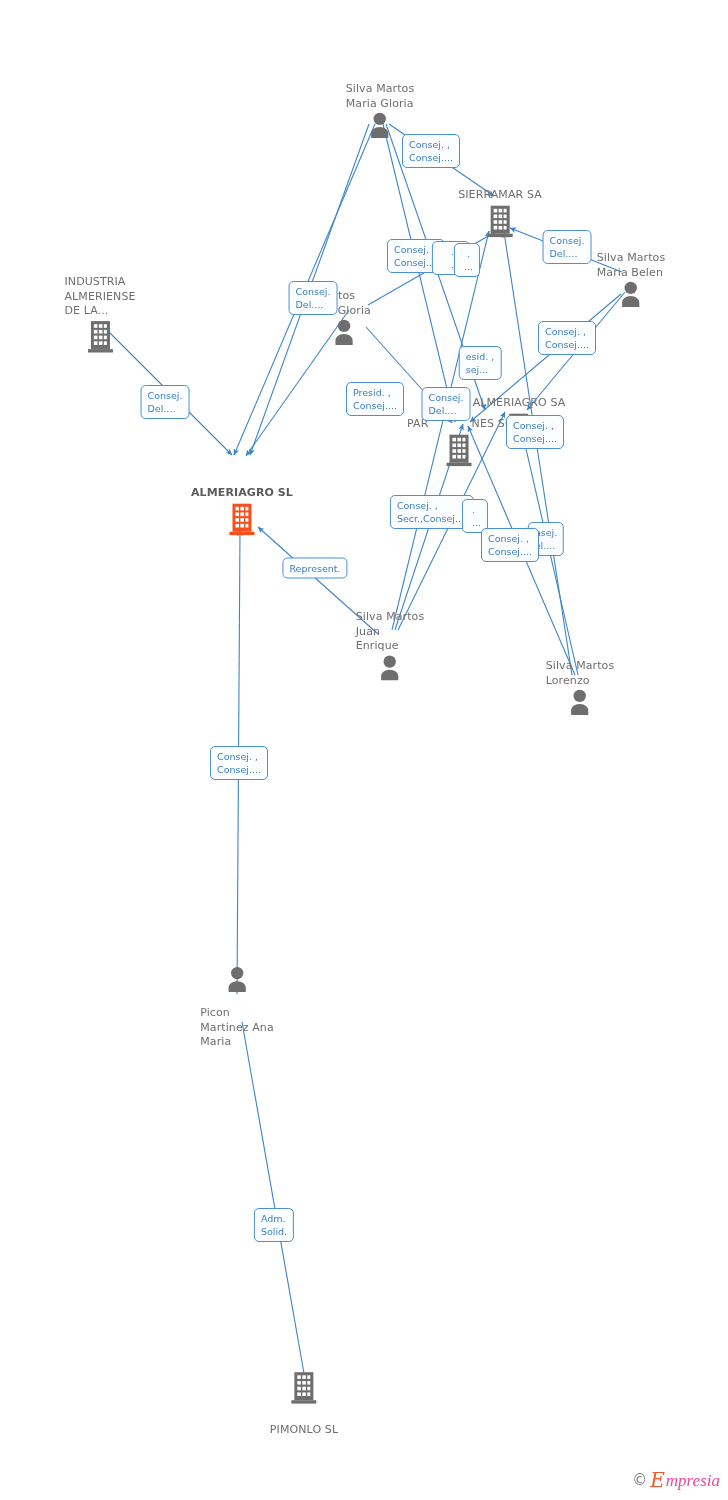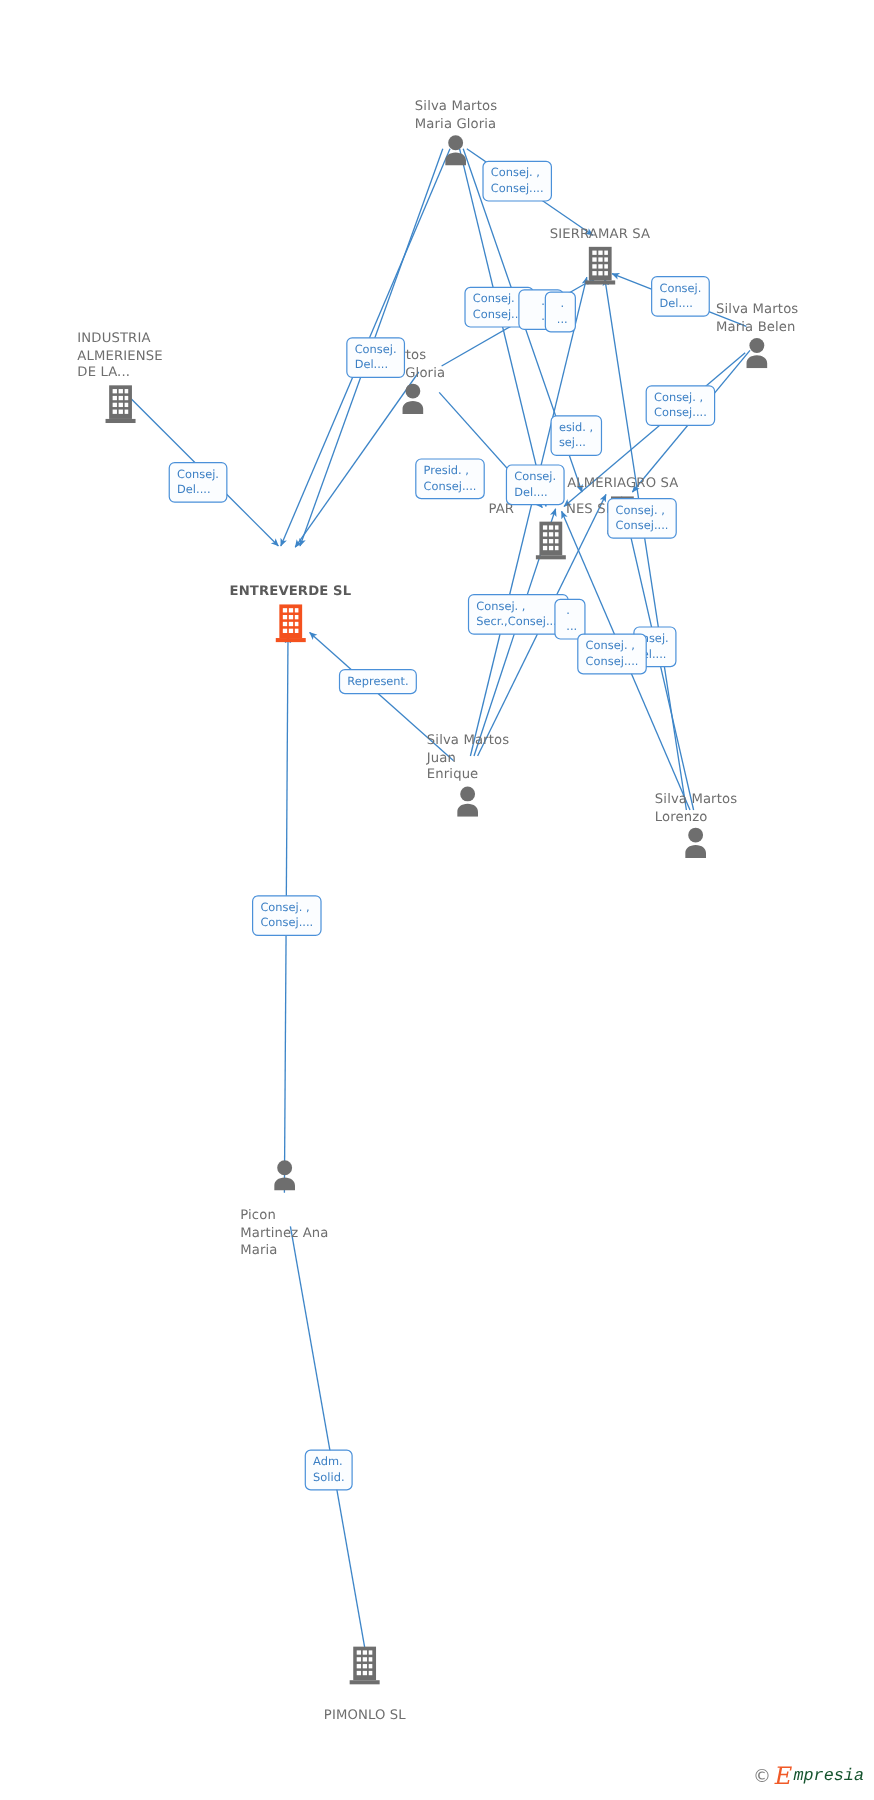--- a/index.html
+++ b/index.html
@@ -37,21 +37,21 @@
   }
   .rel.one-line{line-height:13px;}
 
   
   #wm{
     position:absolute;right:8px;bottom:10px;display:flex;align-items:center;
     gap:3px;user-select:none;
   }
   #wm .c{color:#7b7b7b;font-size:15px;line-height:15px;}
   #wm .e{color:#f05a28;font-size:20px;font-style:italic;font-family:"DejaVu Serif","Liberation Serif",serif;line-height:20px;}
-  #wm .rest{color:#14532d;font-size:14px;font-style:italic;font-family:Liberation Mono, monospace;line-height:17px;margin-left:-2px;}
+  #wm .rest{color:#ec4899;font-size:17px;font-style:italic;font-family:Liberation Serif, serif;line-height:17px;margin-left:-2px;}
 </style>
 </head>
 <body>
 
 <div id="graph">
 
   <svg class="layer" id="edge-layer" viewBox="0 0 728 1500" preserveAspectRatio="none">
     <defs>
       <marker id="ah" markerWidth="7" markerHeight="7" refX="5.6" refY="3" orient="auto" markerUnits="strokeWidth">
         <path d="M0,0.4 L6,3 L0,5.6 L1.5,3 Z" fill="#3d85c8"></path>
@@ -201,21 +201,21 @@
               <rect x="11.4" y="16.0" width="3.6" height="3.6"></rect>
               <rect x="16.4" y="16.0" width="3.0" height="3.6"></rect>
               <rect x="6.4" y="21.7" width="3.6" height="3.6"></rect>
               <rect x="11.4" y="21.7" width="3.6" height="3.6"></rect>
               <rect x="16.4" y="21.7" width="3.0" height="3.6"></rect>
             </g>
           </svg>
         </span>
       </div>
       <div class="node company caption-above" style="left: 242px; top: 511px;">
-        <span class="cap" style="color: rgb(90, 90, 90); font-weight: 700;">ENTREVERDE SL</span>
+        <span class="cap" style="color: rgb(90, 90, 90); font-weight: 700;">ALMERIAGRO SL</span>
         <span class="ico">
           <svg class="bld" viewBox="0 0 26 34">
             <rect x="3.5" y="1.5" width="19" height="28" fill="#f4511e"></rect>
             <rect x="0.5" y="29.5" width="25" height="3.4" fill="#f4511e"></rect>
             <g fill="#ffffff">
               <rect x="6.4" y="4.6" width="3.6" height="3.6"></rect>
               <rect x="11.4" y="4.6" width="3.6" height="3.6"></rect>
               <rect x="16.4" y="4.6" width="3.0" height="3.6"></rect>
               <rect x="6.4" y="10.3" width="3.6" height="3.6"></rect>
               <rect x="11.4" y="10.3" width="3.6" height="3.6"></rect>

